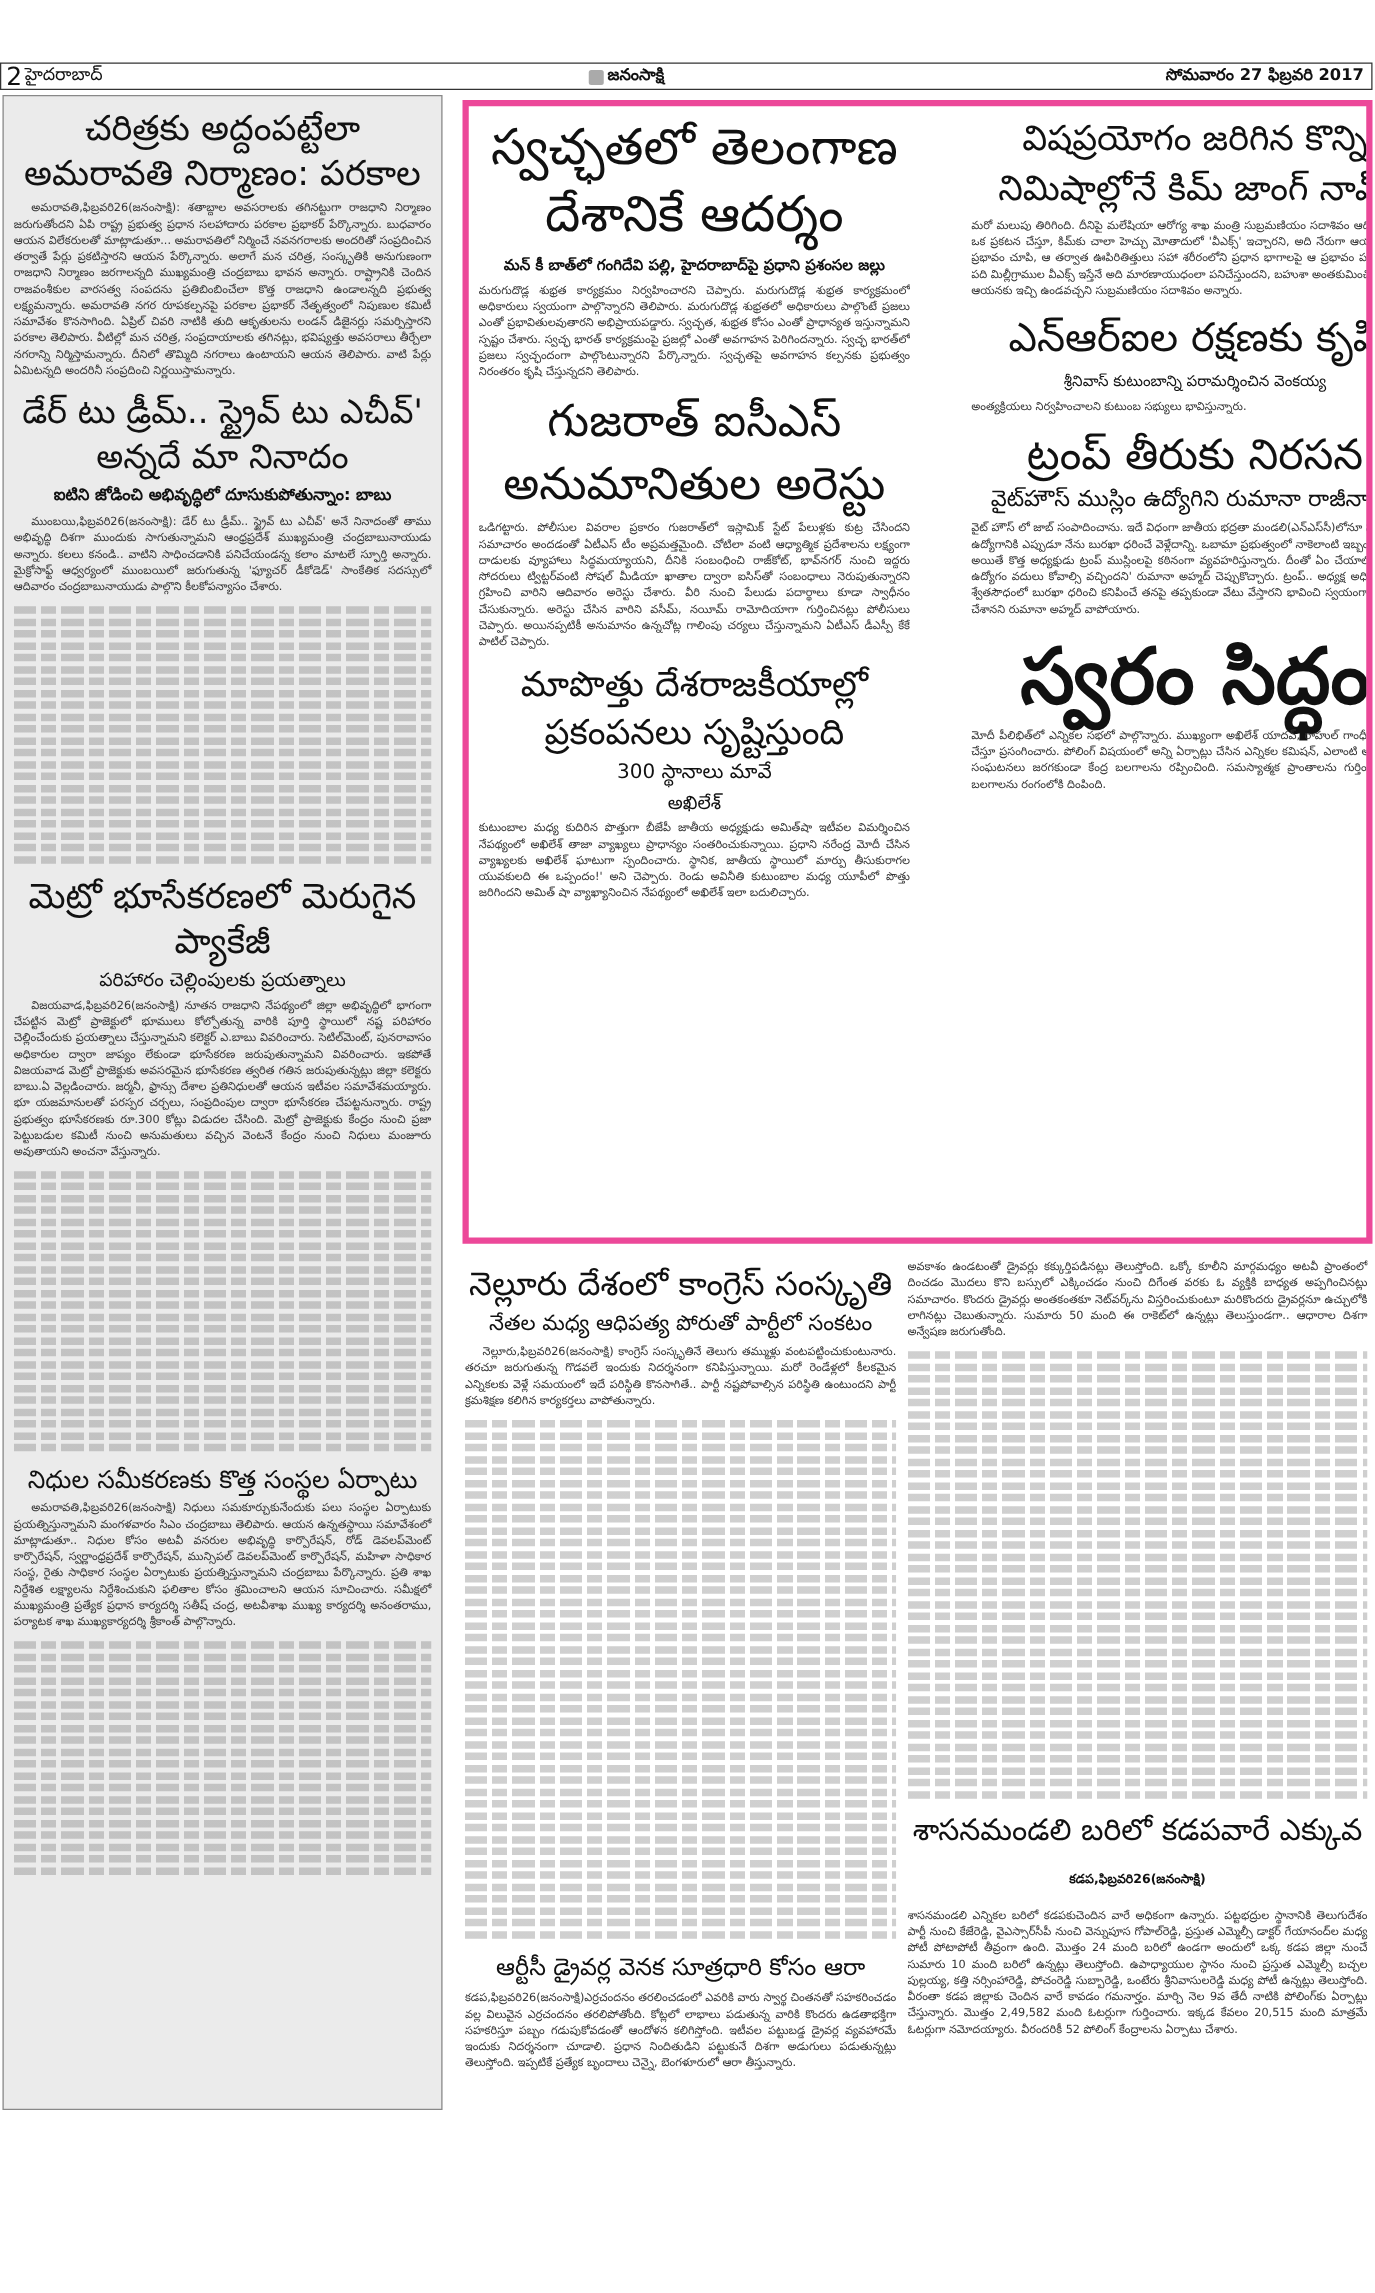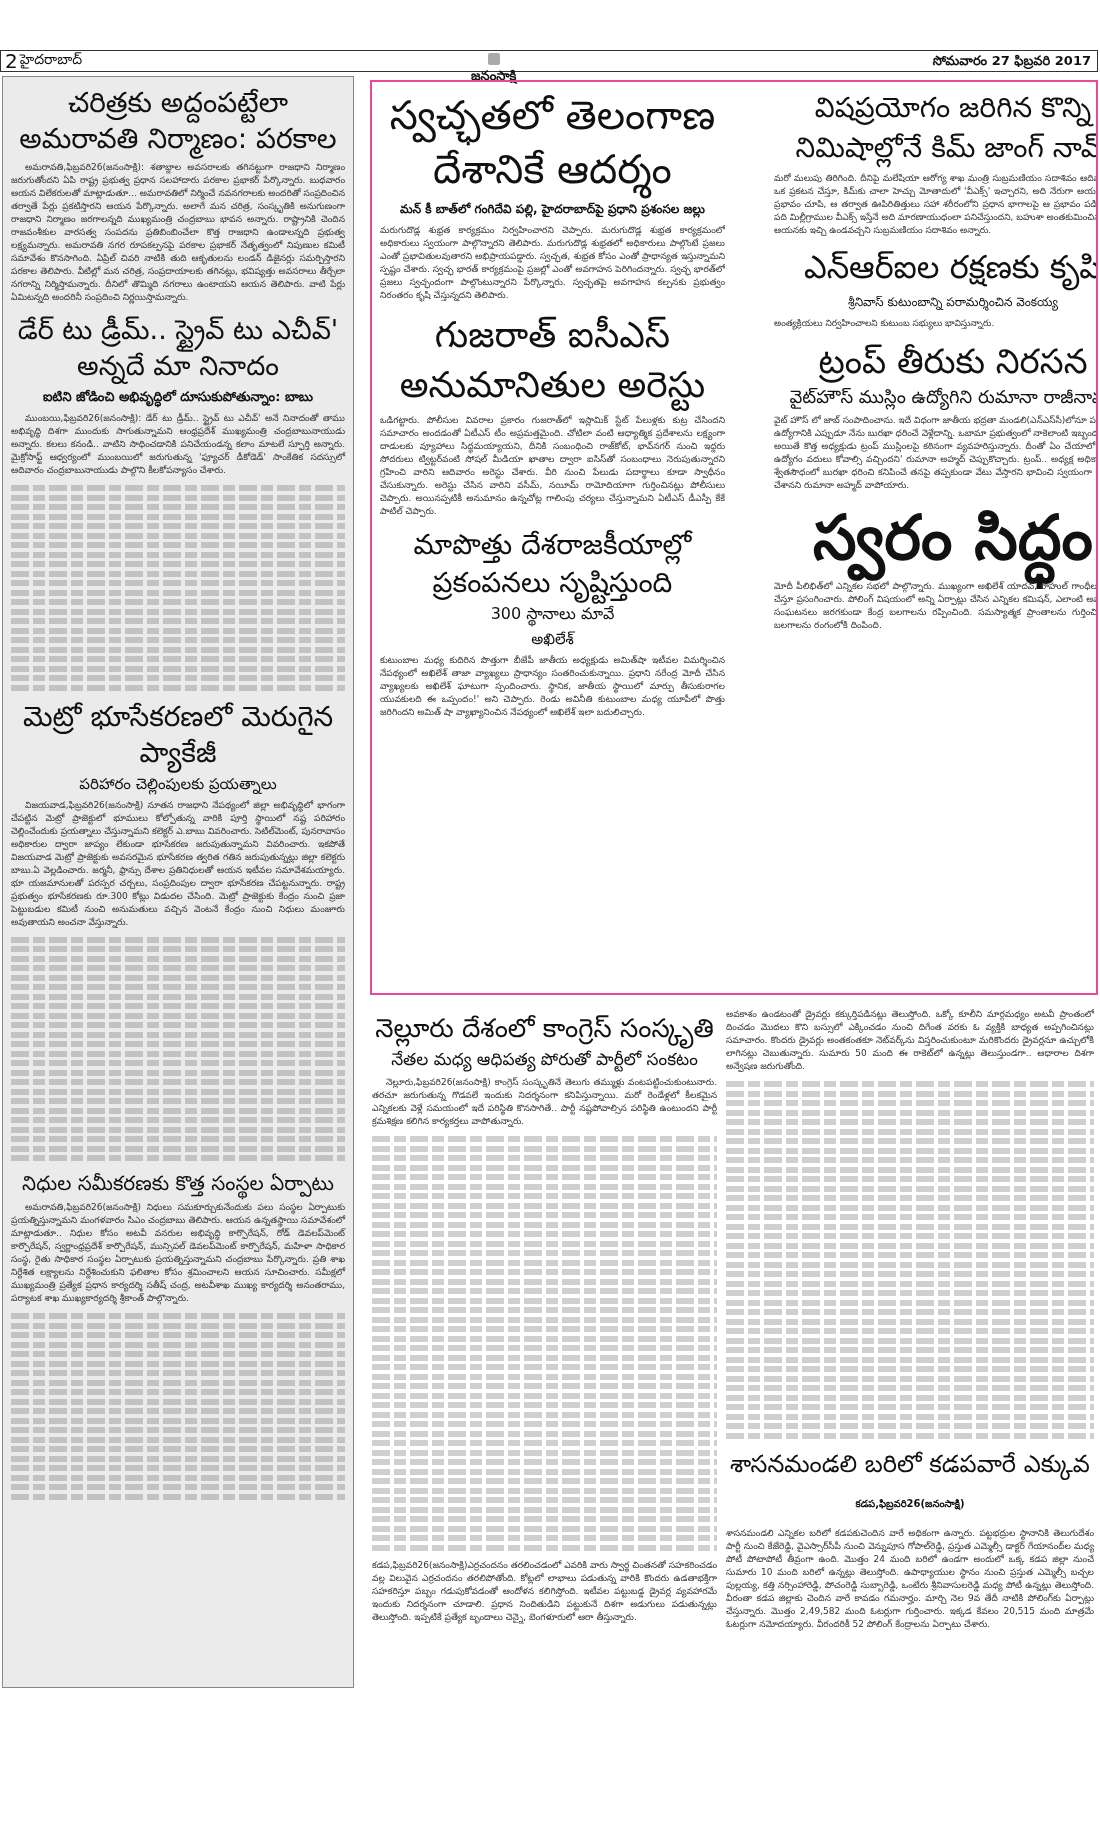--- a/index.html
+++ b/index.html
@@ -2,28 +2,28 @@
 <html><head>
 <meta charset="utf-8">
 <style>
   html, body { margin:0; padding:0; background:#ffffff; }
   body { width:1100px; height:1834px; position:relative; overflow:hidden;
          font-family:"DejaVu Sans", sans-serif; color:#111; }
   .page-header { position:absolute; left:0; top:50px; width:1098px; height:22px;
          border:1px solid #333; box-sizing:border-box; display:flex; align-items:center; }
   .page-num { font-size:20px; margin-left:4px; line-height:20px; }
   .section-name { font-size:14px; margin-left:2px; }
-  .logo { position:absolute; left:470px; top:2px; font-size:13px; font-weight:bold; display:flex; align-items:center; gap:3px;flex-direction:column; }
+  .logo { position:absolute; left:470px; top:2px; font-size:13px; font-weight:bold; display:flex; align-items:center; gap:3px; }
   .logo-mark { width:12px; height:12px; background:#aaa; border-radius:2px; display:inline-block; }
   .date { position:absolute; right:6px; top:2px; font-size:13px; font-weight:bold; }
 
   .left-col { position:absolute; left:2px; top:76px; width:352px; height:1612px;
          background:#ebebeb; border:1px solid #888; box-sizing:border-box; padding:8px 8px; overflow:hidden; }
   .top-box { position:absolute; left:370px; top:80px; width:728px; height:915px;
-         border:2px solid #ec4899; box-sizing:border-box; overflow:hidden; }
+         border:5px solid #ec4899; box-sizing:border-box; overflow:hidden; }
   .col { position:absolute; overflow:hidden; }
   .h-xl { font-size:38px; line-height:46px; text-align:center; font-weight:normal; margin:0; }
   .h-lg { font-size:30px; line-height:38px; text-align:center; font-weight:normal; margin:0; }
   .h-md { font-size:24px; line-height:32px; text-align:center; font-weight:normal; margin:0; }
   .h-sm { font-size:15px; line-height:22px; text-align:center; font-weight:bold; margin:2px 0; }
   .h-xs { font-size:12px; line-height:18px; text-align:center; font-weight:bold; margin:14px 0; }
   .h-huge { font-size:62px; line-height:76px; text-align:center; margin:0; }
   .body-text { font-size:9px; line-height:13px; text-align:justify; color:#333; margin:4px 0 8px 0; text-indent:14px; }
   .filler { display:block; height:13px; margin:0; background:repeating-linear-gradient(90deg,#777 0 18px, transparent 18px 22px, #777 22px 34px, transparent 34px 38px); opacity:0.35; margin-bottom:0px; }
   .filler-block { margin:4px 0 8px 0; }
@@ -221,20 +221,21 @@
         <span class="filler"></span>
         <span class="filler"></span>
         <span class="filler"></span>
         <span class="filler"></span>
         <span class="filler"></span>
         <span class="filler"></span>
         <span class="filler"></span>
     </div>
   </article>
   <article>
+    <h2 class="h-md" style="font-size:19px;line-height:30px">ఆర్టీసీ డ్రైవర్ల వెనక సూత్రధారి కోసం ఆరా</h2>
     <p class="body-text" style="text-indent:0">కడప,ఫిబ్రవరి26(జనంసాక్షి)ఎర్రచందనం తరలించడంలో ఎవరికి వారు స్వార్థ చింతనతో సహకరించడం వల్ల విలువైన ఎర్రచందనం తరలిపోతోంది. కోట్లలో లాభాలు పడుతున్న వారికి కొందరు ఉడతాభక్తిగా సహకరిస్తూ పబ్బం గడుపుకోవడంతో ఆందోళన కలిగిస్తోంది. ఇటీవల పట్టుబడ్డ డ్రైవర్ల వ్యవహారమే ఇందుకు నిదర్శనంగా చూడాలి. ప్రధాన నిందితుడిని పట్టుకునే దిశగా అడుగులు పడుతున్నట్లు తెలుస్తోంది. ఇప్పటికే ప్రత్యేక బృందాలు చెన్నై, బెంగళూరులో ఆరా తీస్తున్నారు.</p>
   </article>
 </div>
 
 <div class="col" style="left:726px;top:1008px;width:368px;height:787px;">
   <p class="body-text" style="text-indent:0;margin-top:0">అవకాశం ఉండటంతో డ్రైవర్లు కక్కుర్తిపడినట్లు తెలుస్తోంది. ఒక్కో కూలీని మార్గమధ్యం అటవీ ప్రాంతంలో దించడం మొదలు కొని బస్సులో ఎక్కించడం నుంచి దిగేంత వరకు ఓ వ్యక్తికి బాధ్యత అప్పగించినట్లు సమాచారం. కొందరు డ్రైవర్లు అంతకంతకూ నెట్‌వర్క్‌ను విస్తరించుకుంటూ మరికొందరు డ్రైవర్లనూ ఉచ్చులోకి లాగినట్లు చెబుతున్నారు. సుమారు 50 మంది ఈ రాకెట్‌లో ఉన్నట్లు తెలుస్తుండగా.. ఆధారాల దిశగా అన్వేషణ జరుగుతోంది.</p>
   <div class="filler-block">
     <span class="filler"></span>
       <span class="filler"></span>
       <span class="filler"></span>

